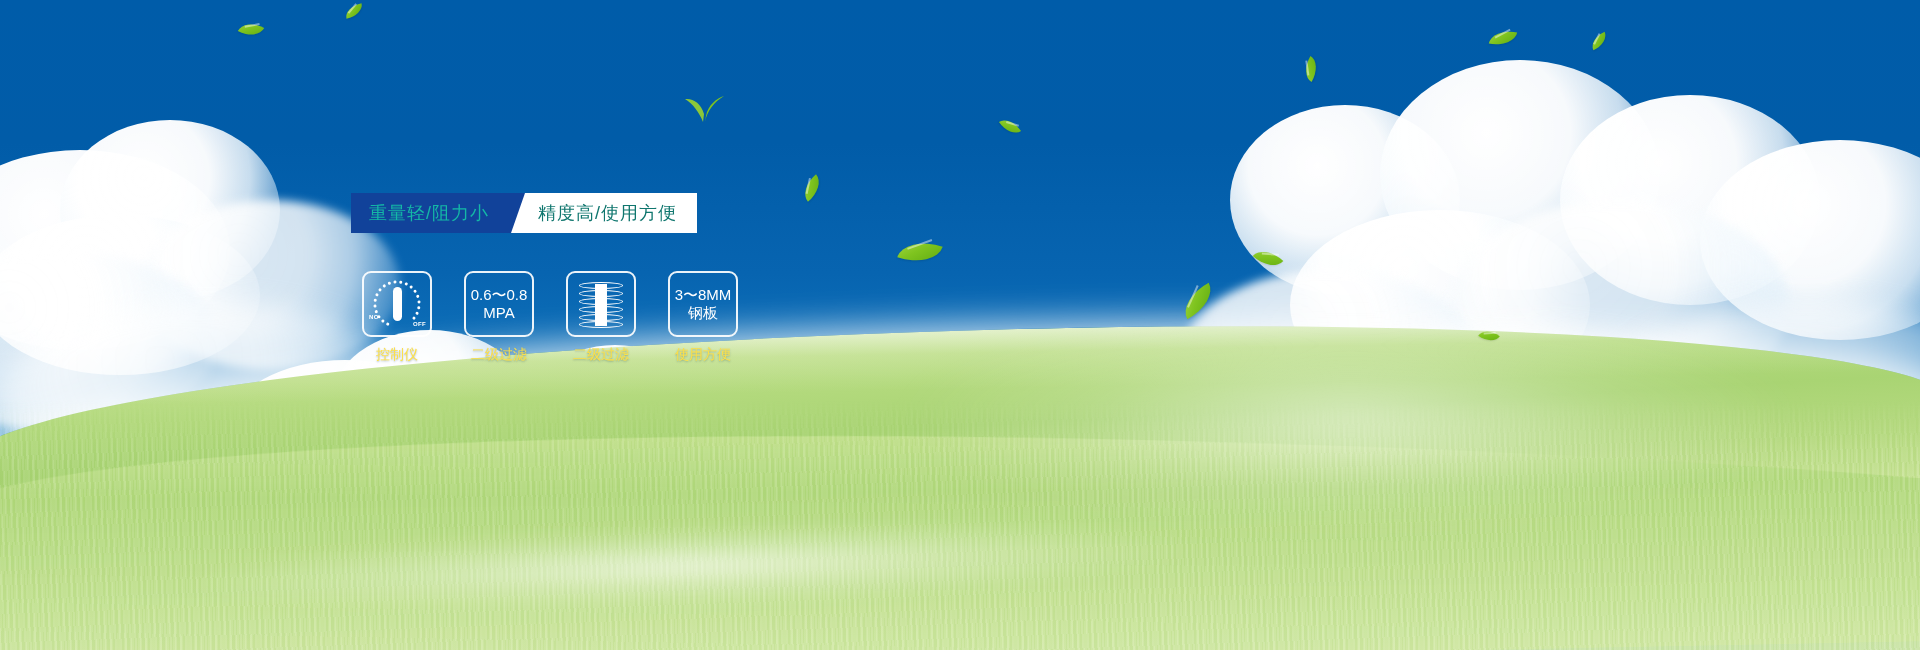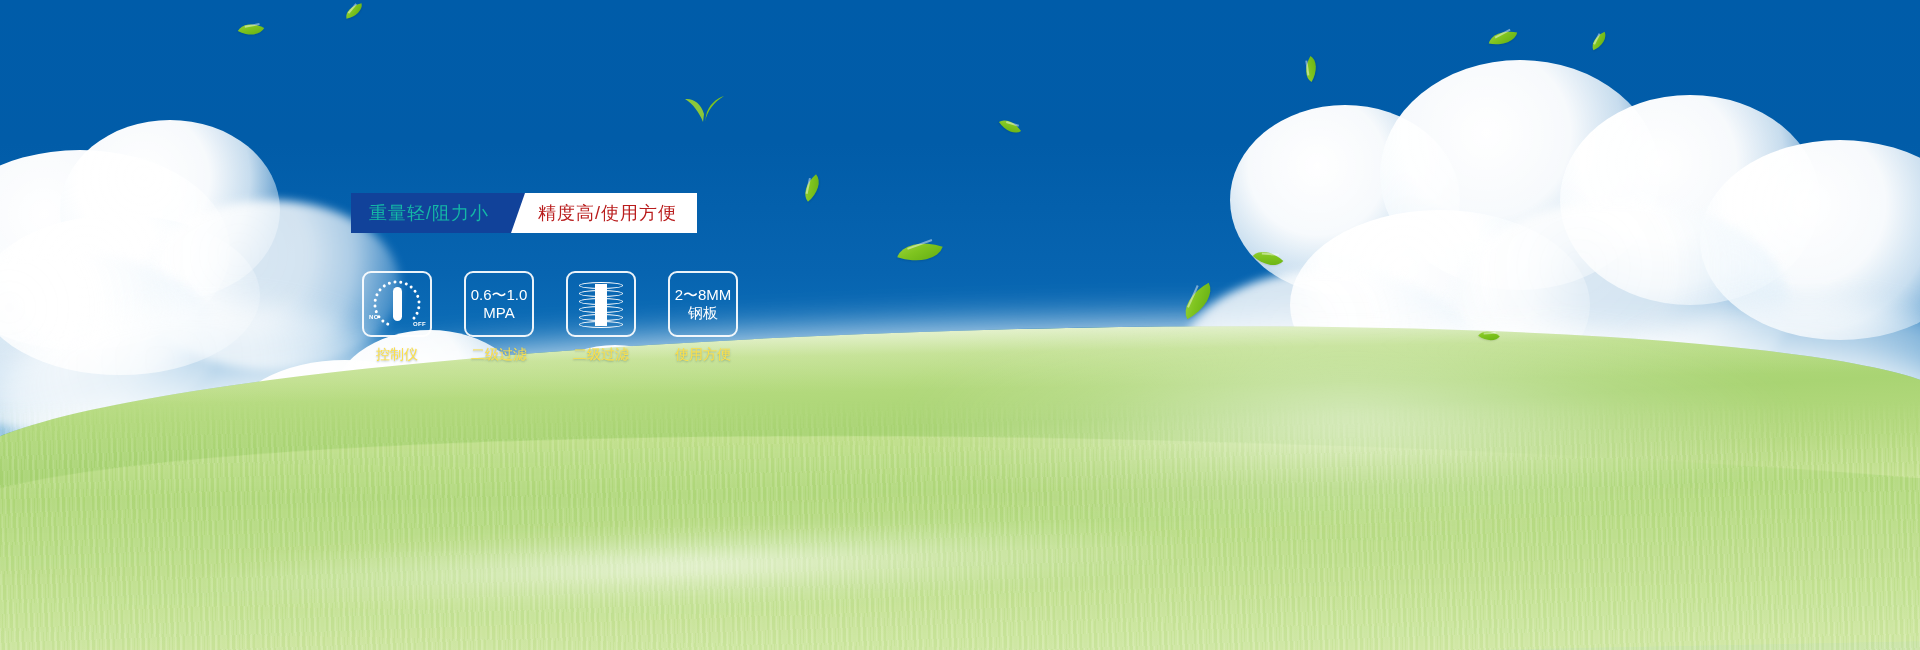--- a/index.html
+++ b/index.html
@@ -177,21 +177,21 @@
     z-index:2;
   }
   .tag-primary::after{
     content:""; position:absolute; right:-14px; top:0;
     width:0; height:0;
     border-top:40px solid #11429a;
     border-right:14px solid transparent;
   }
   .tag-secondary {
     background:#ffffff;
-    color:#b91c1c;
+    color:#0f766e;
     padding:0 20px 0 28px;
     margin-left:-1px;
   }
 
   
   .features {
     position:absolute; left:357px; top:271px;
     display:flex; gap:22px;
   }
   .feature { width:80px; display:flex; flex-direction:column; align-items:center; }
@@ -376,21 +376,21 @@
             <div class="needle"></div>
             <div class="lbl no">NO</div>
             <div class="lbl off">OFF</div>
           </div>
         </div>
         <div class="feature-cap">控制仪</div>
       </div>
 
       <div class="feature">
         <div class="feature-box">
-          <div class="txt">0.6〜1.0</div>
+          <div class="txt">0.6〜0.8</div>
           <div class="txt">MPA</div>
         </div>
         <div class="feature-cap">二级过滤</div>
       </div>
 
       <div class="feature">
         <div class="feature-box">
           <div class="cartridge">
             <div class="ring" style="top:1px;"></div>
             <div class="core"></div>
@@ -399,21 +399,21 @@
             <div class="ring" style="top:25px;"></div>
             <div class="ring" style="top:33px;"></div>
             <div class="ring" style="top:40px;"></div>
           </div>
         </div>
         <div class="feature-cap">二级过滤</div>
       </div>
 
       <div class="feature">
         <div class="feature-box">
-          <div class="txt">2〜8MM</div>
+          <div class="txt">3〜8MM</div>
           <div class="txt">钢板</div>
         </div>
         <div class="feature-cap">使用方便</div>
       </div>
 
 
     </div>
   </div>
 </div>
 

